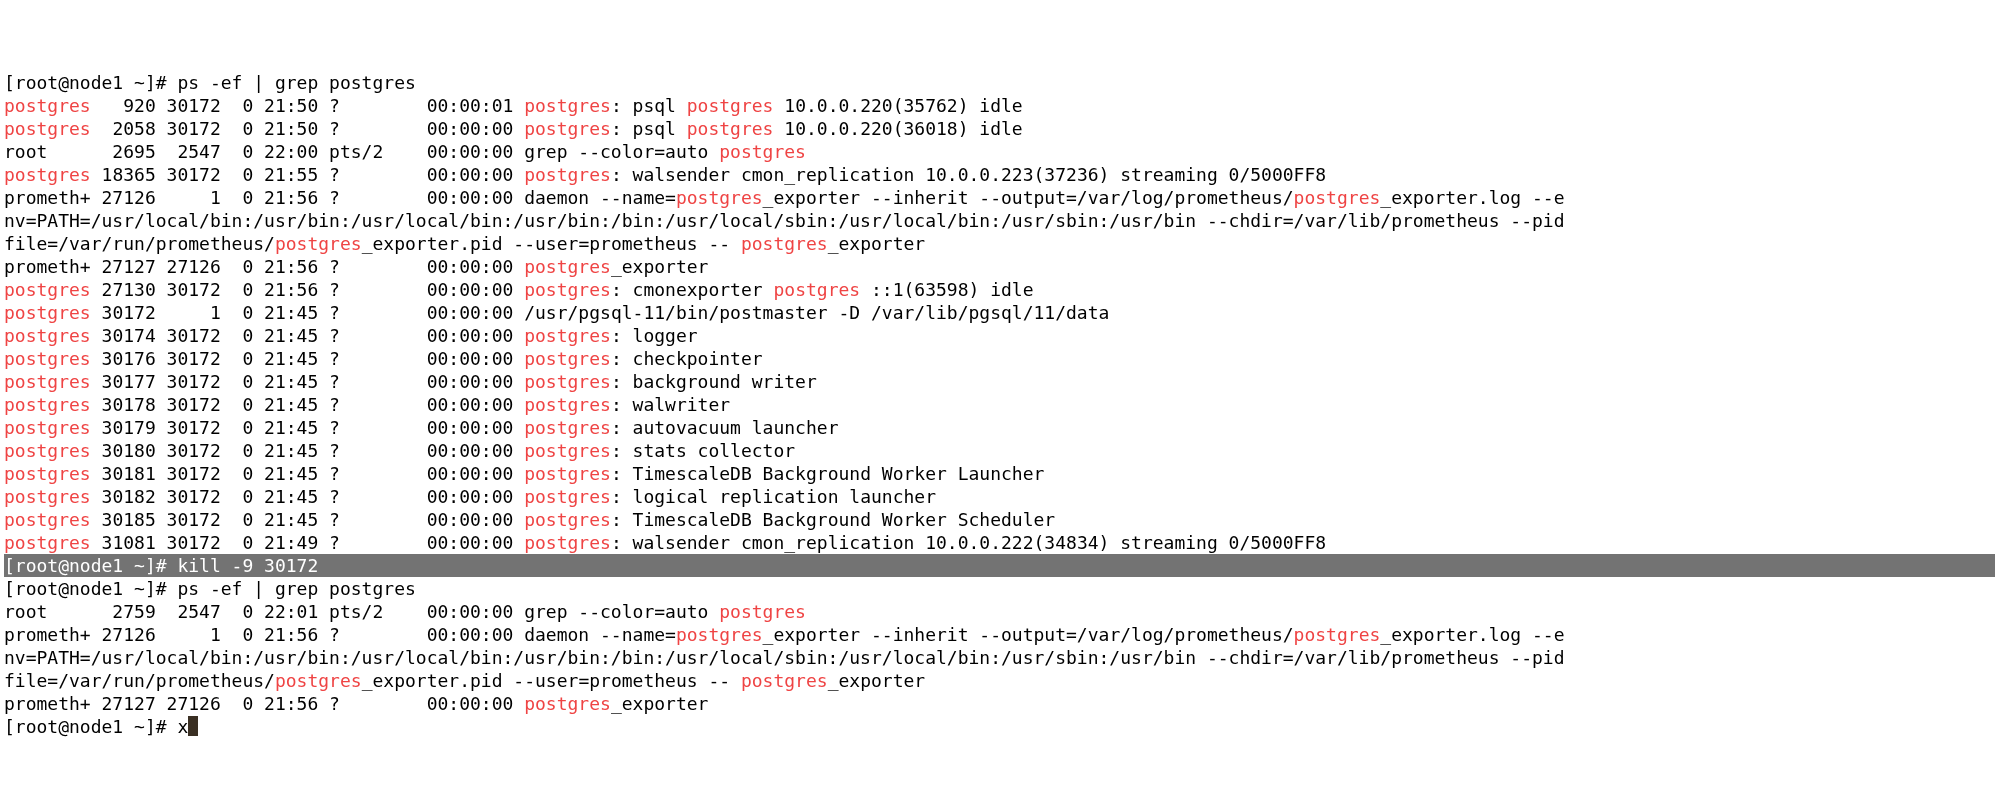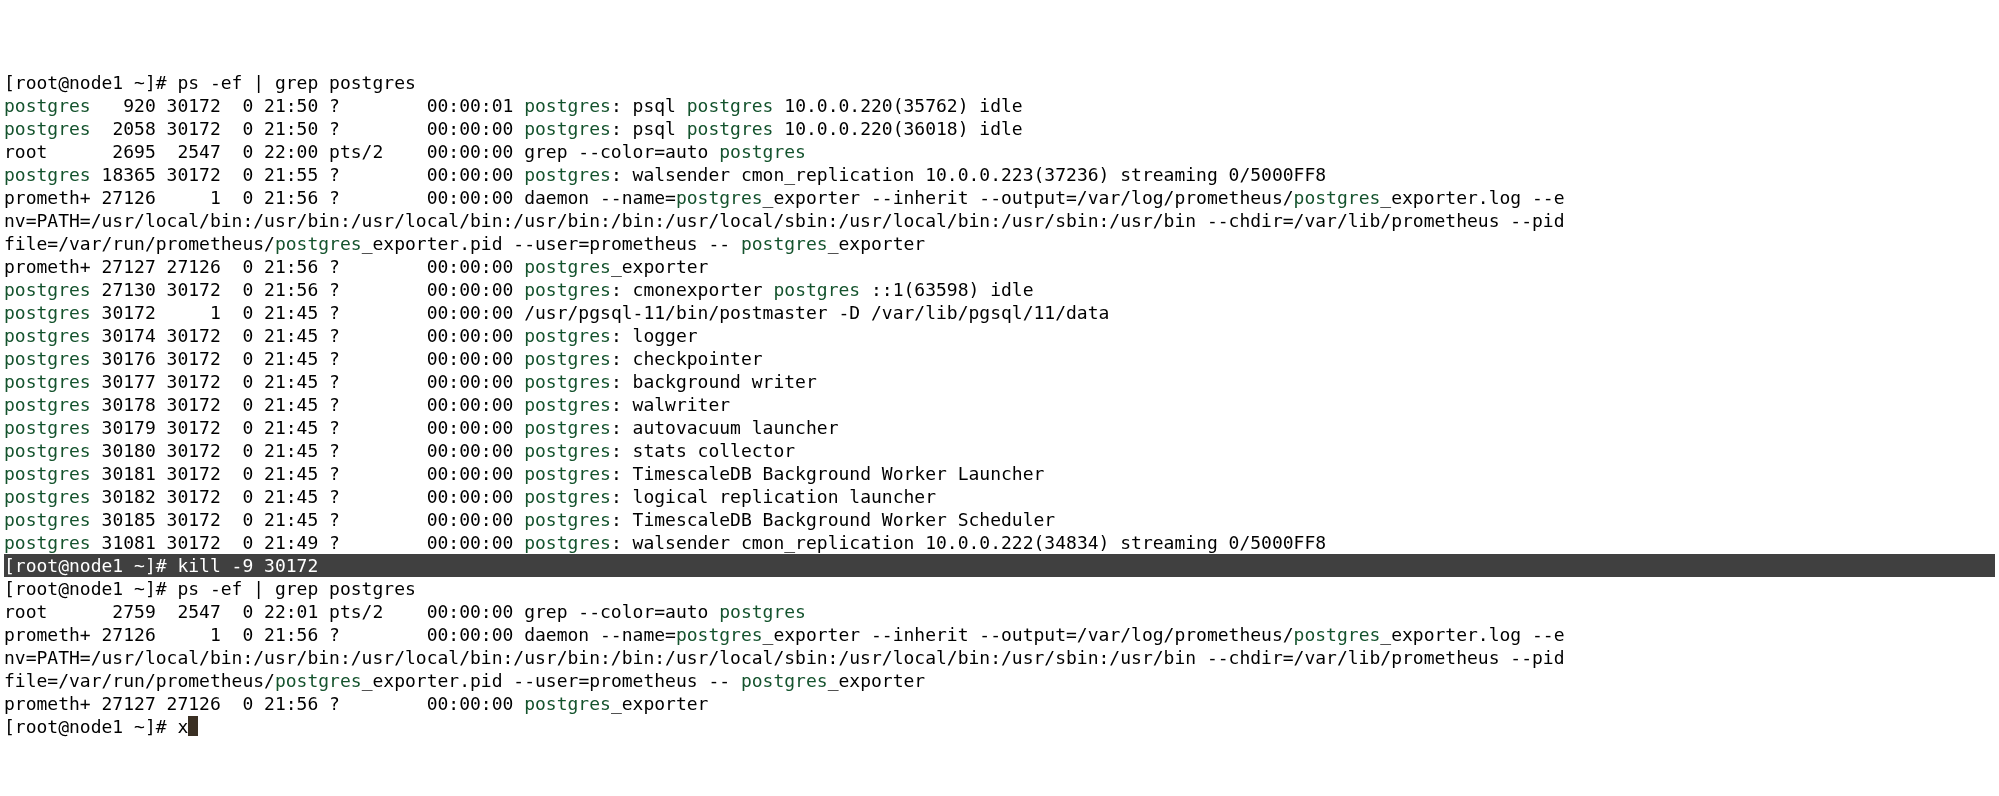--- a/index.html
+++ b/index.html
@@ -6,22 +6,22 @@
     font-family: "Menlo", "Consolas", "DejaVu Sans Mono", monospace;
     font-size: 18px;
     line-height: 23px;
     white-space: pre;
     margin: 0;
     padding: 2px 4px;
     color: #000;
     background: #fff;
     letter-spacing: 0px;
   }
-  .hl { color: #14532d; }
-  .sel { background: #404040; color: #fff; display: block; width:100%;}
+  .hl { color: #ef4444; }
+  .sel { background: #737373; color: #fff; display: block; width:100%;}
   .cursor {
     display: inline-block;
     width: 10px;
     height: 20px;
     background: #3a2f23;
     vertical-align: text-bottom;
     margin-bottom:1px;
   }
 </style>
 </head>

